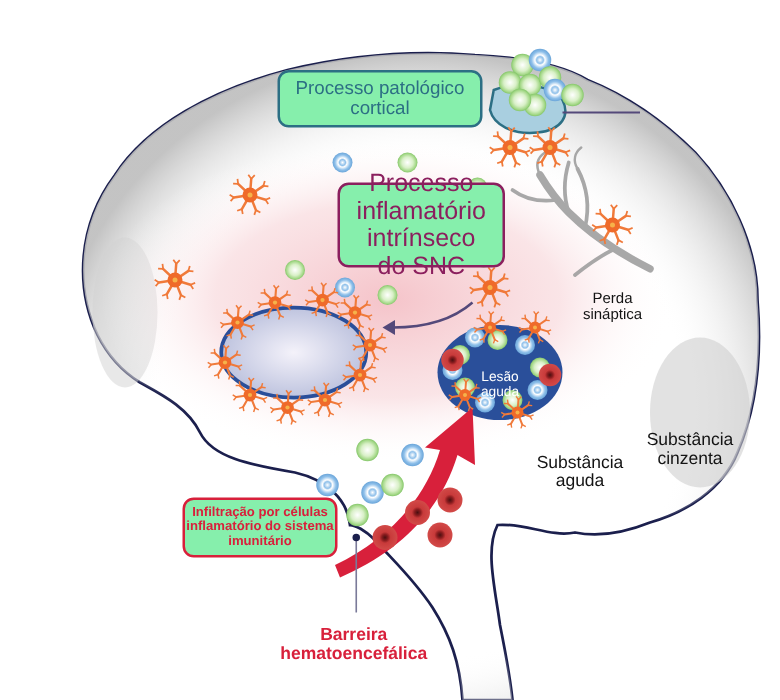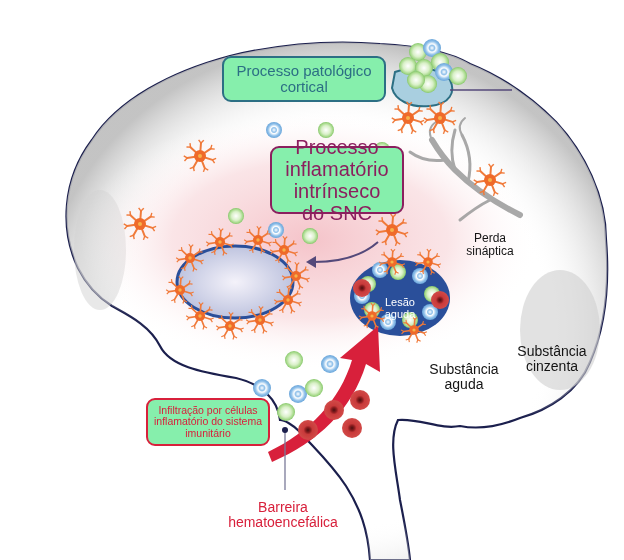--- a/index.html
+++ b/index.html
@@ -657,23 +657,23 @@
   <div class="lbl black" style="left:424px;top:362px;width:80px;font-size:14px;">
     <div>Substância</div>
     <div>aguda</div>
   </div>
 
   <div class="lbl black" style="left:512px;top:344px;width:80px;font-size:14px;">
     <div>Substância</div>
     <div>cinzenta</div>
   </div>
 
-  <div class="box red" style="left:146px;top:398px;width:124px;height:48px;border:2px solid #d8203b;font-size:10.5px;">
+  <div class="box red" style="left:146px;top:398px;width:124px;height:48px;border:2px solid #d8203b;font-size:10.5px;font-weight:bold;">
     <span>Infiltração por células</span>
     <span>inflamatório do sistema</span>
     <span>imunitário</span>
   </div>
 
-  <div class="lbl red" style="left:218px;top:500px;width:130px;font-size:14px;">
+  <div class="lbl red" style="left:218px;top:500px;width:130px;font-size:14px;font-weight:bold;">
     <div>Barreira</div>
     <div>hematoencefálica</div>
   </div>
 </div>
 
 </body></html>

